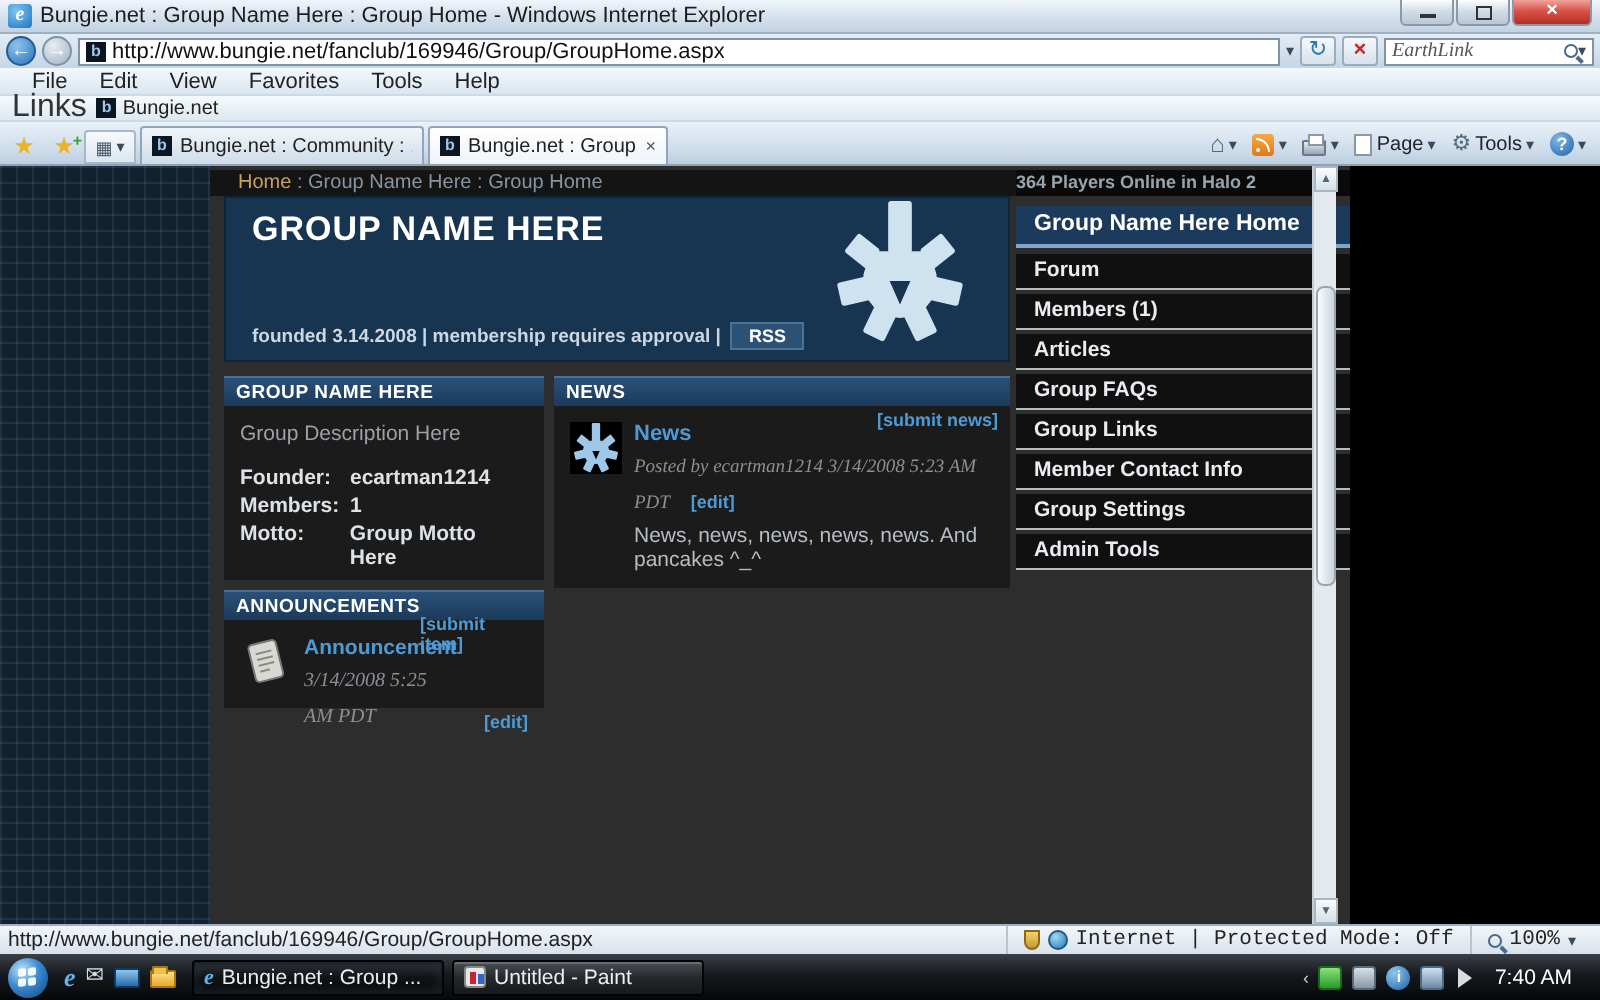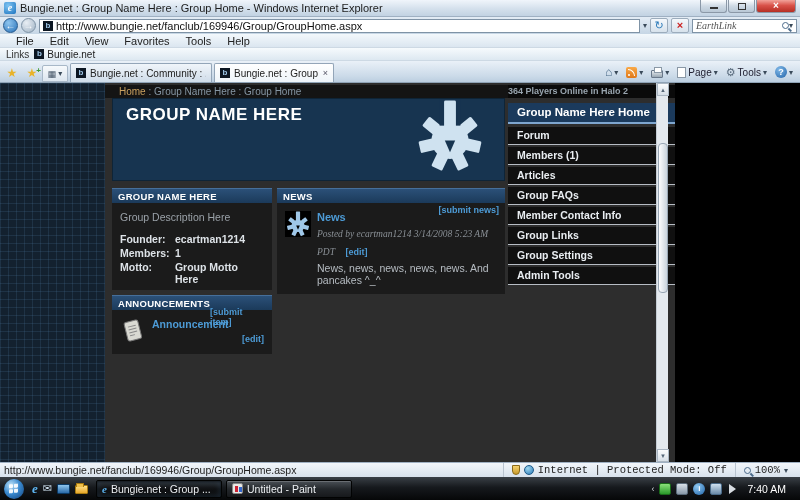--- a/index.html
+++ b/index.html
@@ -39,21 +39,21 @@
   .search-text { flex:1; font:italic 10px "Liberation Serif",serif; color:#555; }
   .mag { width:7px; height:7px; border:1.5px solid #4a6a8a; border-radius:50%; position:relative; flex:none;}
   .mag::after { content:""; position:absolute; width:4px; height:1.5px; background:#4a6a8a; transform:rotate(45deg); left:5px; top:6px; }
 
   .menubar { position:absolute; top:34px; left:0; width:800px; height:14px;
     background:linear-gradient(#f3f8fc,#dbe6f0); display:flex; align-items:flex-end; padding-left:8px; border-bottom:1px solid #cdd9e4;}
   .menu-item { font-size:11px; color:#222; padding:0 8px; }
 
   .linksbar { position:absolute; top:48px; left:0; width:800px; height:13px;
     background:linear-gradient(#f6fafd,#dde8f1); display:flex; align-items:center; padding-left:6px; gap:5px; border-bottom:1px solid #cdd9e4;}
-  .links-label { font-size:10px; color:#333; }
+  .links-label { font-size:16px; color:#333; }
   .links-item { display:flex; align-items:center; gap:3px; font-size:10px; color:#222; }
 
   .tabsbar { position:absolute; top:61px; left:0; width:800px; height:22px;
     background:linear-gradient(#eaf1f8,#ccdbe9 70%,#bccee0); display:flex; align-items:flex-end; padding:0 2px; border-bottom:1px solid #8fa3b6;}
   .star { font-size:12px; line-height:17px; color:#e8b32a; width:20px; text-align:center; }
   .star-add { position:relative; }
   .star-add::after { content:"+"; position:absolute; right:1px; top:1px; font:bold 8px "Liberation Sans",sans-serif; color:#3f9b35;}
   .qt-btn { width:26px; height:17px; display:flex; align-items:center; justify-content:center; gap:2px;
     background:linear-gradient(#f7fafc,#dce6ef); border:1px solid #a8b8c8; border-radius:2px 2px 0 0; font-size:9px; color:#456; }
   .tab { height:19px; display:flex; align-items:center; gap:4px; padding:0 5px; margin-left:2px;
@@ -300,20 +300,24 @@
           <rect x="42" y="14" width="16" height="22" rx="2" transform="rotate(102.9 50 56)"></rect>
           <rect x="42" y="14" width="16" height="22" rx="2" transform="rotate(154.3 50 56)"></rect>
           <rect x="42" y="14" width="16" height="22" rx="2" transform="rotate(205.7 50 56)"></rect>
           <rect x="42" y="14" width="16" height="22" rx="2" transform="rotate(257.1 50 56)"></rect>
           <rect x="42" y="14" width="16" height="22" rx="2" transform="rotate(308.6 50 56)"></rect>
         </g>
         <rect x="36" y="0" width="28" height="36" fill="#173450"></rect>
         <rect x="42" y="2" width="16" height="40" rx="2" fill="#cfe2f0"></rect>
         <path d="M43 56 L57 56 L50 72 Z" fill="#173450"></path>
       </svg>
+      <span class="founded-row">
+        <span class="founded-text">founded 3.14.2008 | membership requires approval |</span>
+        <span class="rss-chip">RSS</span>
+      </span>
     </div>
 
     <div class="panel" style="left:7px; top:105px; width:160px;">
       <div class="panel-hdr">
         <span class="panel-hdr-title">GROUP NAME HERE</span>
       </div>
       <div class="panel-body" style="height:87px;">
         <div class="grp-desc">Group Description Here</div>
         <div class="grp-row">
           <span class="grp-label">Founder:</span>
@@ -342,20 +346,21 @@
             <g transform="rotate(-14 13 13)">
               <rect x="6" y="3" width="14" height="19" rx="2" fill="#d9d9d2" stroke="#777" stroke-width="1"></rect>
               <line x1="9" y1="8" x2="17" y2="8" stroke="#888" stroke-width="1"></line>
               <line x1="9" y1="11" x2="17" y2="11" stroke="#888" stroke-width="1"></line>
               <line x1="9" y1="14" x2="17" y2="14" stroke="#888" stroke-width="1"></line>
               <line x1="9" y1="17" x2="14" y2="17" stroke="#888" stroke-width="1"></line>
             </g>
           </svg>
           <span style="flex:1;">
             <a class="item-title blue-link">Announcement</a>
+            <span class="item-date">3/14/2008 5:25 AM PDT</span>
           </span>
           <a class="edit-link blue-link" style="align-self:flex-end;">[edit]</a>
         </div>
       </div>
     </div>
 
     <div class="panel" style="left:172px; top:105px; width:228px;">
       <div class="panel-hdr">
         <span class="panel-hdr-title">NEWS</span>
         <span class="panel-hdr-action blue-link">[submit news]</span>
@@ -389,22 +394,22 @@
         </div>
       </div>
     </div>
 
     <div class="sidebar">
       <div class="sb-home">Group Name Here Home</div>
       <div class="sb-item">Forum</div>
       <div class="sb-item">Members (1)</div>
       <div class="sb-item">Articles</div>
       <div class="sb-item">Group FAQs</div>
+      <div class="sb-item">Group Links</div>
       <div class="sb-item">Member Contact Info</div>
-      <div class="sb-item">Group Links</div>
       <div class="sb-item">Group Settings</div>
       <div class="sb-item">Admin Tools</div>
     </div>
   </div>
 
   <div class="scrollbar">
     <div class="sb-btn sb-up">▲</div>
     <div class="sb-thumb"></div>
     <div class="sb-btn sb-down">▼</div>
   </div>

